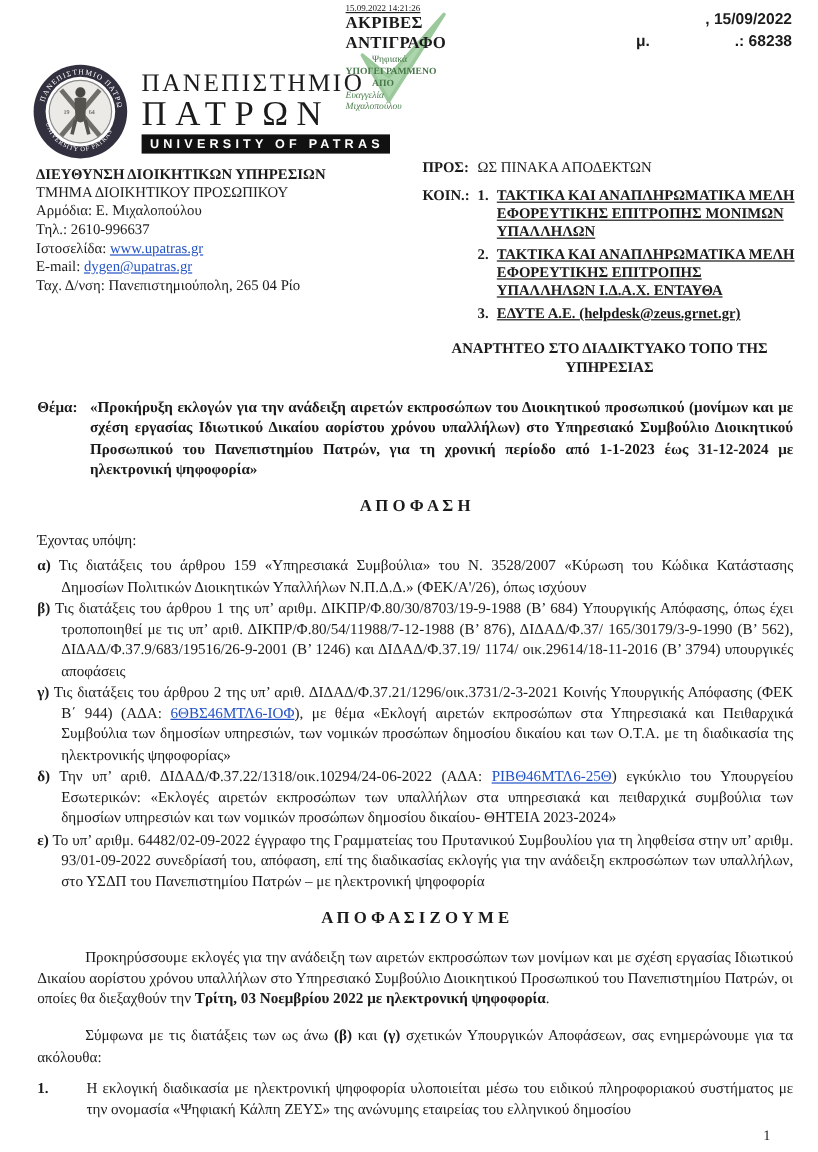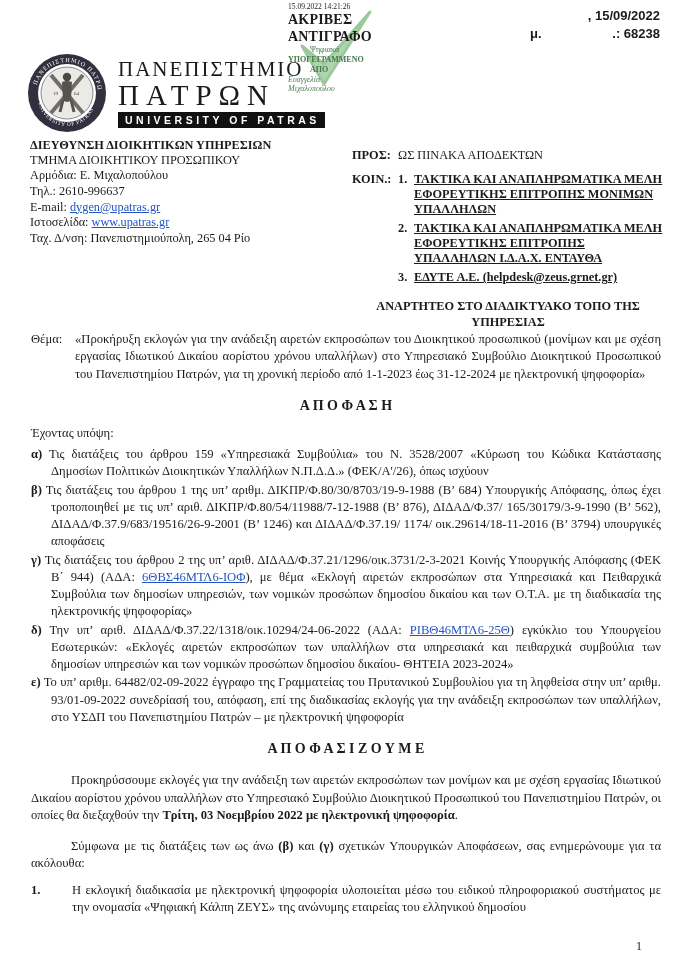--- a/index.html
+++ b/index.html
@@ -2,21 +2,21 @@
 <html><head>
 <meta charset="utf-8">
 <style>
   html,body{margin:0;padding:0;background:#ffffff;}
   .page{position:relative;width:682px;height:960px;background:#ffffff;overflow:hidden;
         font-family:"Liberation Serif", serif;color:#1b1b1b;}
   
   .stamp{position:absolute;left:288px;top:2px;width:100px;font-size:8px;line-height:1.22;}
   .stamp .check{position:absolute;left:2px;top:4px;width:86px;height:92px;z-index:0;}
   .stamp .lines{position:relative;z-index:1;}
-  .stamp .ts{color:#222;font-size:7.5px;}
+  .stamp .ts{color:#222;font-size:7.5px;text-decoration:underline;}
   .stamp .copy{color:#1a1a1a;font-weight:bold;font-size:14px;letter-spacing:.2px;}
   .stamp .grn{color:#47774a;}
   .stamp .grnb{color:#47774a;font-weight:bold;}
   .stamp .name{color:#4e8050;font-style:italic;}
   .stamp .c{text-align:left;} .ind2{padding-left:22px;}
   
   .refblock{position:absolute;right:22px;top:8px;width:130px;
             font-family:"Liberation Sans", sans-serif;font-weight:bold;font-size:13px;}
   .refblock .r1{text-align:right;}
   .refblock .r2{display:flex;justify-content:space-between;margin-top:3px;}
@@ -27,33 +27,33 @@
   .wordmark{margin-left:10px;}
   .wm1{font-size:21px;letter-spacing:2px;line-height:1.0;}
   .wm2{font-size:29px;letter-spacing:7px;line-height:1.0;margin-top:1px;}
   .wmband{background:#111;color:#fff;font-family:"Liberation Sans",sans-serif;font-weight:bold;
           font-size:10.5px;letter-spacing:3.5px;padding:2px 5px 2px 7px;margin-top:2px;display:inline-block;}
   .dept{position:absolute;left:30px;top:138px;width:322px;font-size:12.3px;line-height:1.19;}
   .dept .b{font-weight:bold;}
   .dept .row{margin-top:1px;}
   a.lnk{color:#2453c4;text-decoration:underline;cursor:pointer;}
   
-  .recip{position:absolute;left:352px;top:148px;width:312px;font-size:12.3px;line-height:1.22;}
+  .recip{position:absolute;left:352px;top:132px;width:312px;font-size:12.3px;line-height:1.22;}
   .pros{display:flex;}
   .pros .lbl{font-weight:bold;width:46px;flex:none;}
   .koin{display:flex;margin-top:9px;}
   .koin .lbl{font-weight:bold;width:46px;flex:none;}
   .koin-items{flex:1;}
   .koin-item{display:flex;margin-bottom:4px;}
   .koin-item .n{font-weight:bold;width:16px;flex:none;}
   .koin-item .t{font-weight:bold;text-decoration:underline;}
   .posting{margin-top:10px;text-align:center;font-weight:bold;line-height:1.3;}
   
   .content{position:absolute;left:31px;right:21px;top:331px;font-size:12.6px;line-height:1.37;}
-  .subject{display:flex;font-weight:normal;text-align:justify;}
+  .subject{display:flex;font-weight:bold;text-align:justify;}
   .subject .lbl{width:44px;flex:none;}
   .heading{text-align:center;font-weight:bold;font-size:14px;margin:13px 0 10px 0;}
   .having{margin-bottom:4px;}
   .cons{ text-align:justify;}
   .cons .item{padding-left:20px;text-indent:-20px;margin-bottom:1px;}
   .cons .m{font-weight:bold;}
   .para{ text-align:justify;text-indent:40px;margin-top:14px;}
   .b{font-weight:bold;}
   .numlist{margin-top:9px;text-align:justify;}
   .numlist .item{display:flex;}
@@ -126,26 +126,26 @@
     <div>ΤΜΗΜΑ ΔΙΟΙΚΗΤΙΚΟΥ ΠΡΟΣΩΠΙΚΟΥ</div>
     <div class="row">
       <span>Αρμόδια:</span>
       <span>Ε. Μιχαλοπούλου</span>
     </div>
     <div class="row">
       <span>Τηλ.:</span>
       <span>2610-996637</span>
     </div>
     <div class="row">
+      <span>Ιστοσελίδα:</span>
+      <a class="lnk">www.upatras.gr</a>
+    </div>
+    <div class="row">
       <span>E-mail:</span>
       <a class="lnk">dygen@upatras.gr</a>
-    </div>
-    <div class="row">
-      <span>Ιστοσελίδα:</span>
-      <a class="lnk">www.upatras.gr</a>
     </div>
     <div class="row">
       <span>Ταχ. Δ/νση:</span>
       <span>Πανεπιστημιούπολη, 265 04 Ρίο</span>
     </div>
   </div>
 
   <div class="recip">
     <div class="pros">
       <span class="lbl">ΠΡΟΣ:</span>

